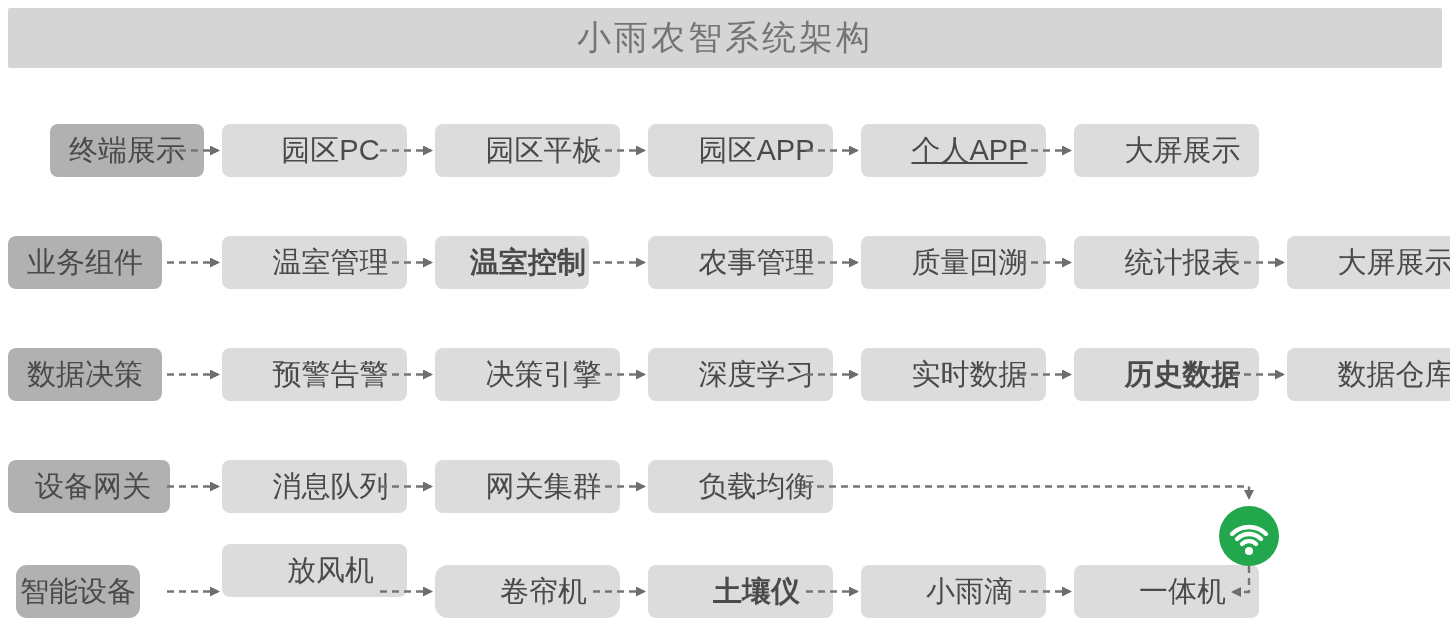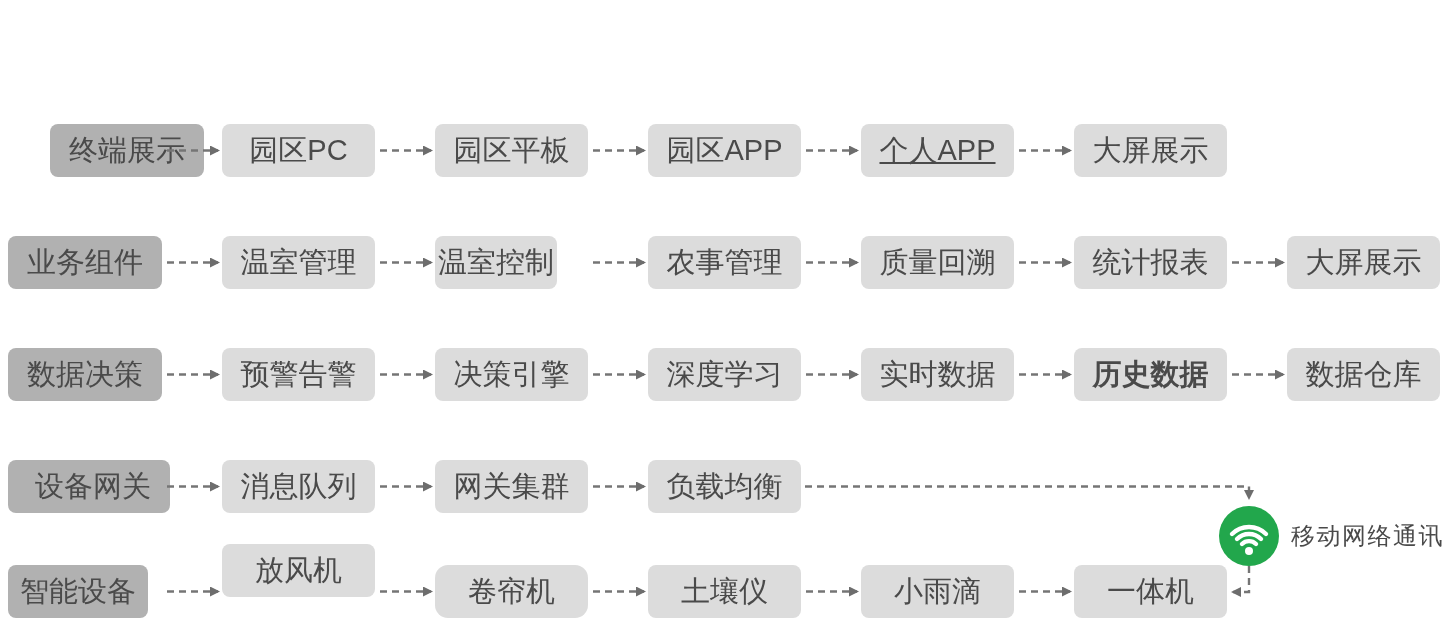--- a/index.html
+++ b/index.html
@@ -14,67 +14,70 @@
   #title-bar span{
     font-size:34px;color:var(--title_text,#757575);letter-spacing:3px;
   }
 
   .box{
     position:absolute;height:53px;border-radius:8px;
     display:flex;align-items:center;justify-content:center;
     font-size:29px;color:var(--box_text,#4a4a4a);white-space:nowrap;
   }
   .label-box{background:var(--label_box,#b1b1b1);}
-  .node-box{background:var(--node_box,#dcdcdc);}
+  .node-box{background:var(--node_box,#dcdcdc);padding-left:32px;}
 
   #overlay{position:absolute;left:0;top:0;pointer-events:none;}
   .conn{
     fill:none;stroke:var(--arrow,#757575);stroke-width:2.4;
     stroke-dasharray:7 5;
   }
   #wifi-label{
     position:absolute;left:1291px;top:519px;height:34px;line-height:34px;
     font-size:24px;color:var(--box_text,#4a4a4a);letter-spacing:1.5px;white-space:nowrap;
   }
 </style>
 </head>
 <body>
 
 <div id="stage">
 
+  <div id="title-bar">
+    <span>小雨农智系统架构</span>
+  </div>
 
   <div id="rows">
       <div class="box label-box" style="left: 8px; top: 124px; width: 154px; margin-left: 42px;">终端展示</div>
       <div class="box node-box" style="left: 222px; top: 124px; width: 153px;">园区PC</div>
       <div class="box node-box" style="left: 435px; top: 124px; width: 153px;">园区平板</div>
       <div class="box node-box" style="left: 648px; top: 124px; width: 153px;">园区APP</div>
       <div class="box node-box" style="left: 861px; top: 124px; width: 153px; text-decoration: underline;">个人APP</div>
       <div class="box node-box" style="left: 1074px; top: 124px; width: 153px;">大屏展示</div>
       <div class="box label-box" style="left: 8px; top: 236px; width: 154px;">业务组件</div>
       <div class="box node-box" style="left: 222px; top: 236px; width: 153px;">温室管理</div>
-      <div class="box node-box" style="left: 435px; top: 236px; width: 122px;">温室控制</div>
+      <div class="box node-box" style="left: 435px; top: 236px; width: 122px; font-weight: bold;">温室控制</div>
       <div class="box node-box" style="left: 648px; top: 236px; width: 153px;">农事管理</div>
       <div class="box node-box" style="left: 861px; top: 236px; width: 153px;">质量回溯</div>
       <div class="box node-box" style="left: 1074px; top: 236px; width: 153px;">统计报表</div>
       <div class="box node-box" style="left: 1287px; top: 236px; width: 153px;">大屏展示</div>
       <div class="box label-box" style="left: 8px; top: 348px; width: 154px;">数据决策</div>
       <div class="box node-box" style="left: 222px; top: 348px; width: 153px;">预警告警</div>
       <div class="box node-box" style="left: 435px; top: 348px; width: 153px;">决策引擎</div>
       <div class="box node-box" style="left: 648px; top: 348px; width: 153px;">深度学习</div>
       <div class="box node-box" style="left: 861px; top: 348px; width: 153px;">实时数据</div>
       <div class="box node-box" style="left: 1074px; top: 348px; width: 153px; font-weight: bold;">历史数据</div>
       <div class="box node-box" style="left: 1287px; top: 348px; width: 153px;">数据仓库</div>
       <div class="box label-box" style="left: 8px; top: 460px; width: 154px; padding-left: 8px;">设备网关</div>
       <div class="box node-box" style="left: 222px; top: 460px; width: 153px;">消息队列</div>
       <div class="box node-box" style="left: 435px; top: 460px; width: 153px;">网关集群</div>
       <div class="box node-box" style="left: 648px; top: 460px; width: 153px;">负载均衡</div>
-      <div class="box label-box" style="left: 8px; top: 565px; width: 140px;">智能设备</div>
+      <div class="box label-box" style="left: 16px; top: 565px; width: 124px; border-radius: 11px;">智能设备</div>
       <div class="box node-box" style="left: 222px; top: 544px; width: 153px;">放风机</div>
       <div class="box node-box" style="left: 435px; top: 565px; width: 153px; border-radius: 13px;">卷帘机</div>
-      <div class="box node-box" style="left: 648px; top: 565px; width: 153px;">土壤仪</div>
+      <div class="box node-box" style="left: 648px; top: 565px; width: 153px; font-weight: bold;">土壤仪</div>
       <div class="box node-box" style="left: 861px; top: 565px; width: 153px;">小雨滴</div>
       <div class="box node-box" style="left: 1074px; top: 565px; width: 153px;">一体机</div>
     </div>
 
   <svg id="overlay" width="1450" height="620" viewBox="0 0 1450 620">
     <defs>
       <marker id="ah" markerUnits="userSpaceOnUse" markerWidth="12" markerHeight="12" refX="8" refY="5" orient="auto">
         <path d="M0,0 L10,5 L0,10 Z" fill="#6d6d6d"></path>
       </marker>
     </defs>
@@ -111,15 +114,14 @@
       <circle cx="1249" cy="536" r="30" fill="#22a74c"></circle>
       <g stroke="#ffffff" stroke-width="4.4" fill="none" stroke-linecap="round">
         <path d="M 1232 534 A 24 24 0 0 1 1266 534"></path>
         <path d="M 1237 539 A 17 17 0 0 1 1261 539"></path>
         <path d="M 1242 544 A 10 10 0 0 1 1256 544"></path>
       </g>
       <circle cx="1249" cy="551" r="4" fill="#ffffff"></circle>
     </g>
   </svg>
 
-  <div id="wifi-label">移动网络通讯</div>
 
 </div>
 
 </body></html>

